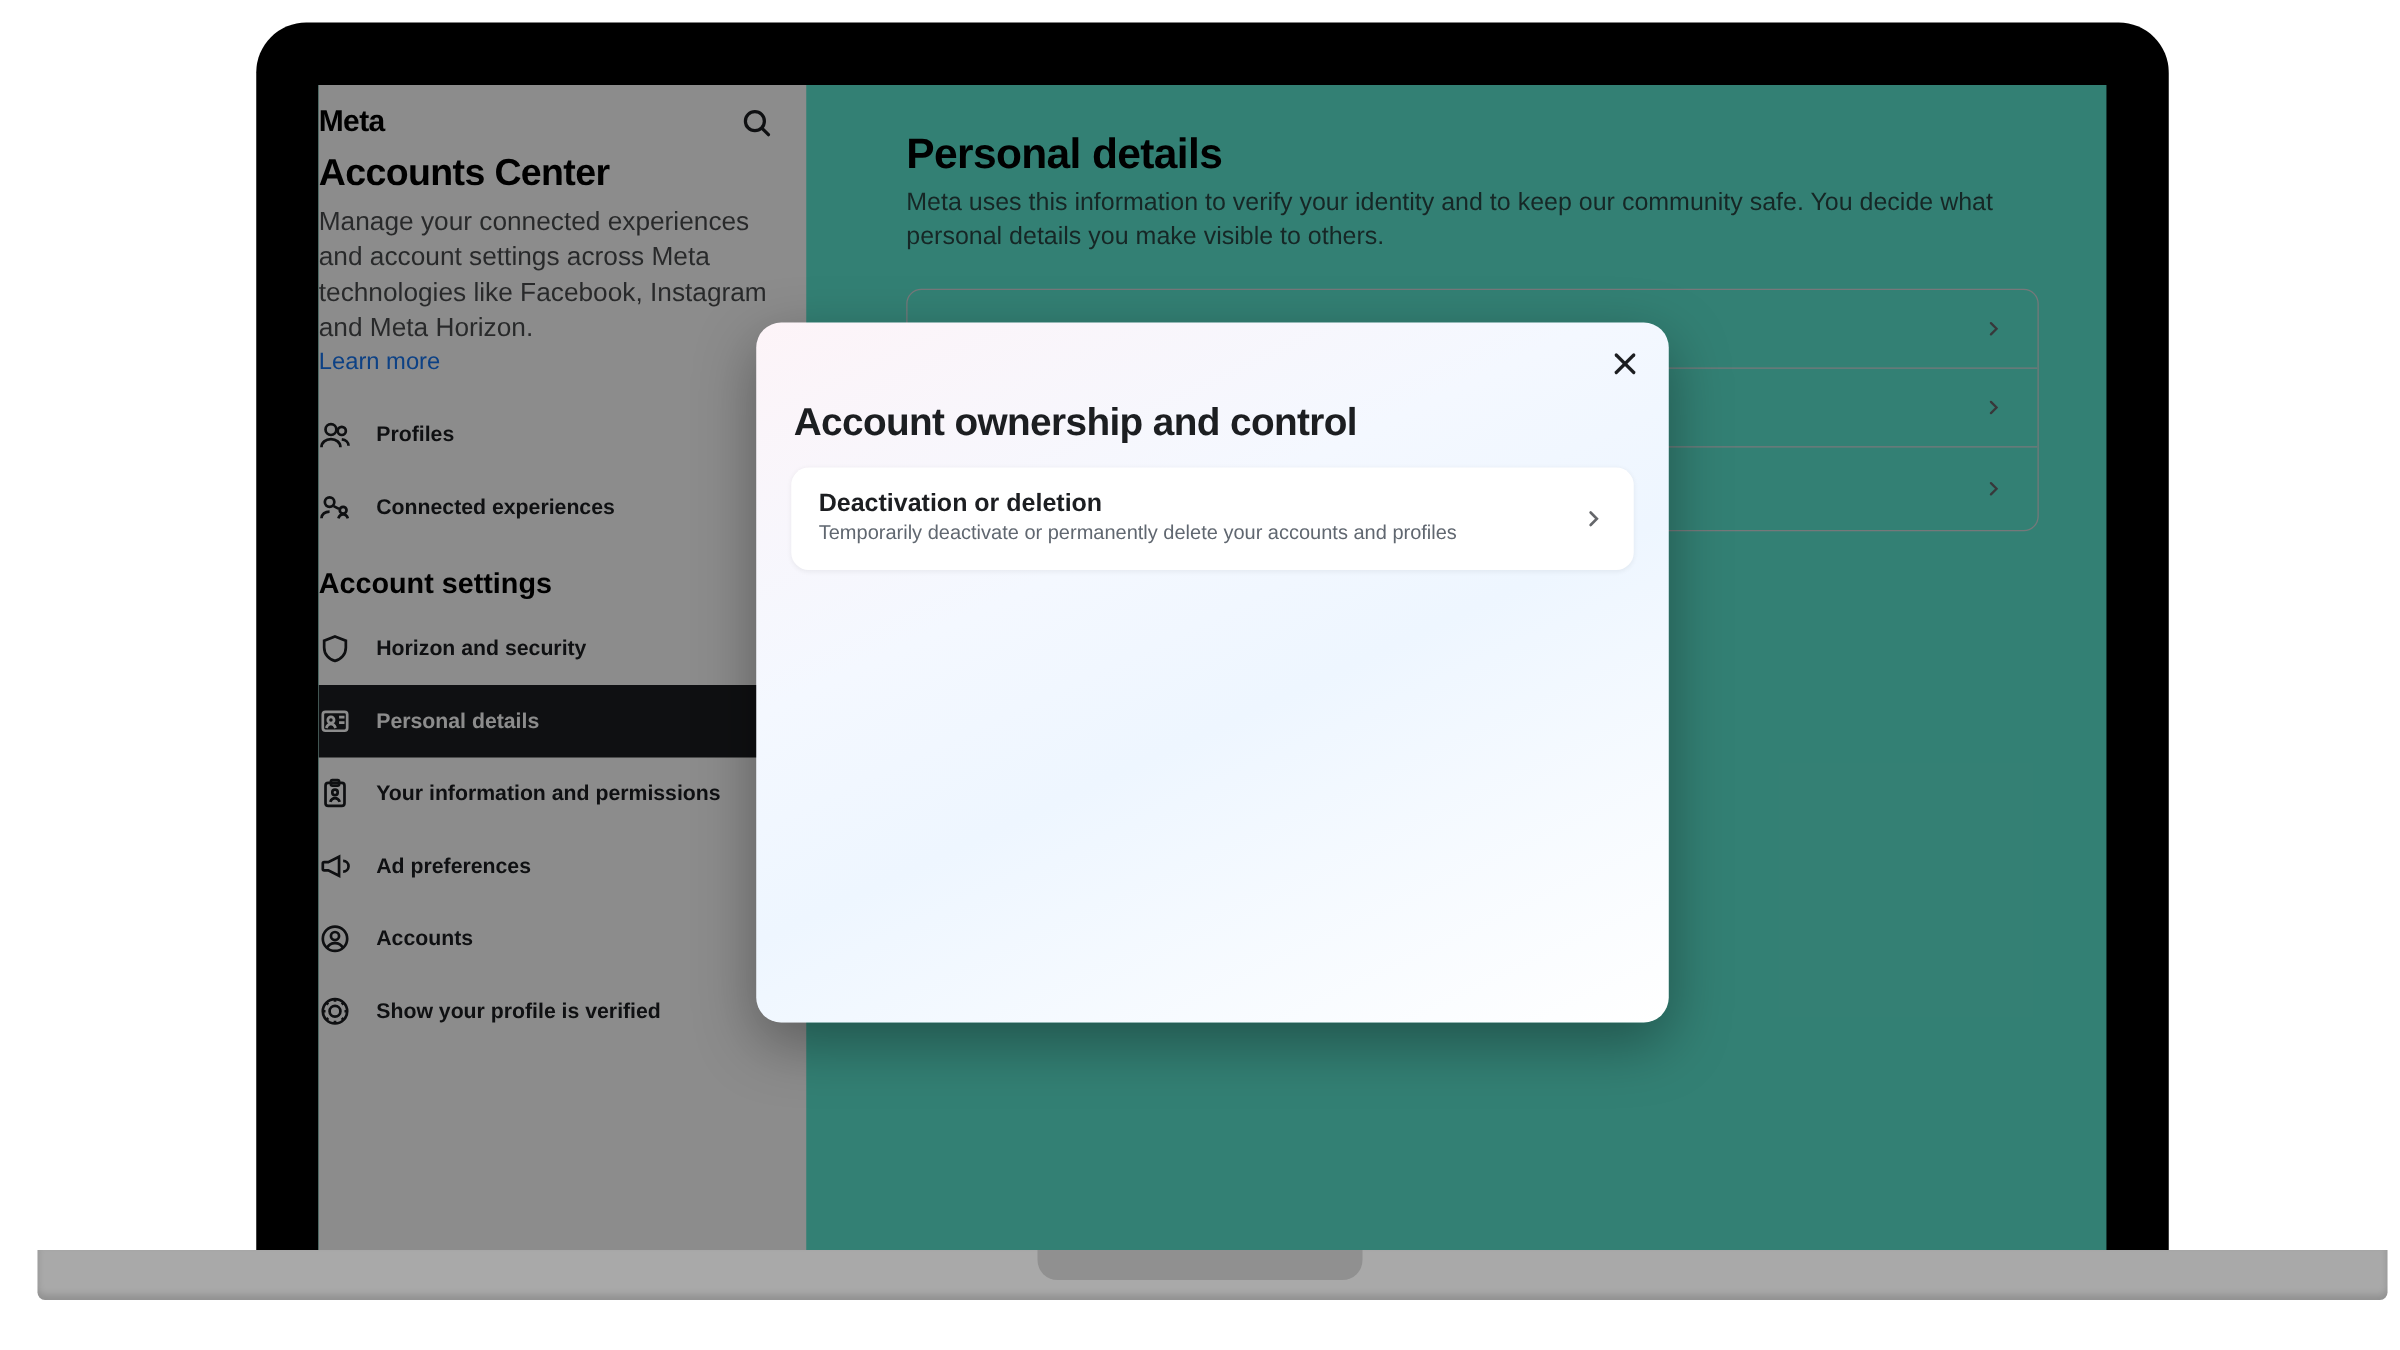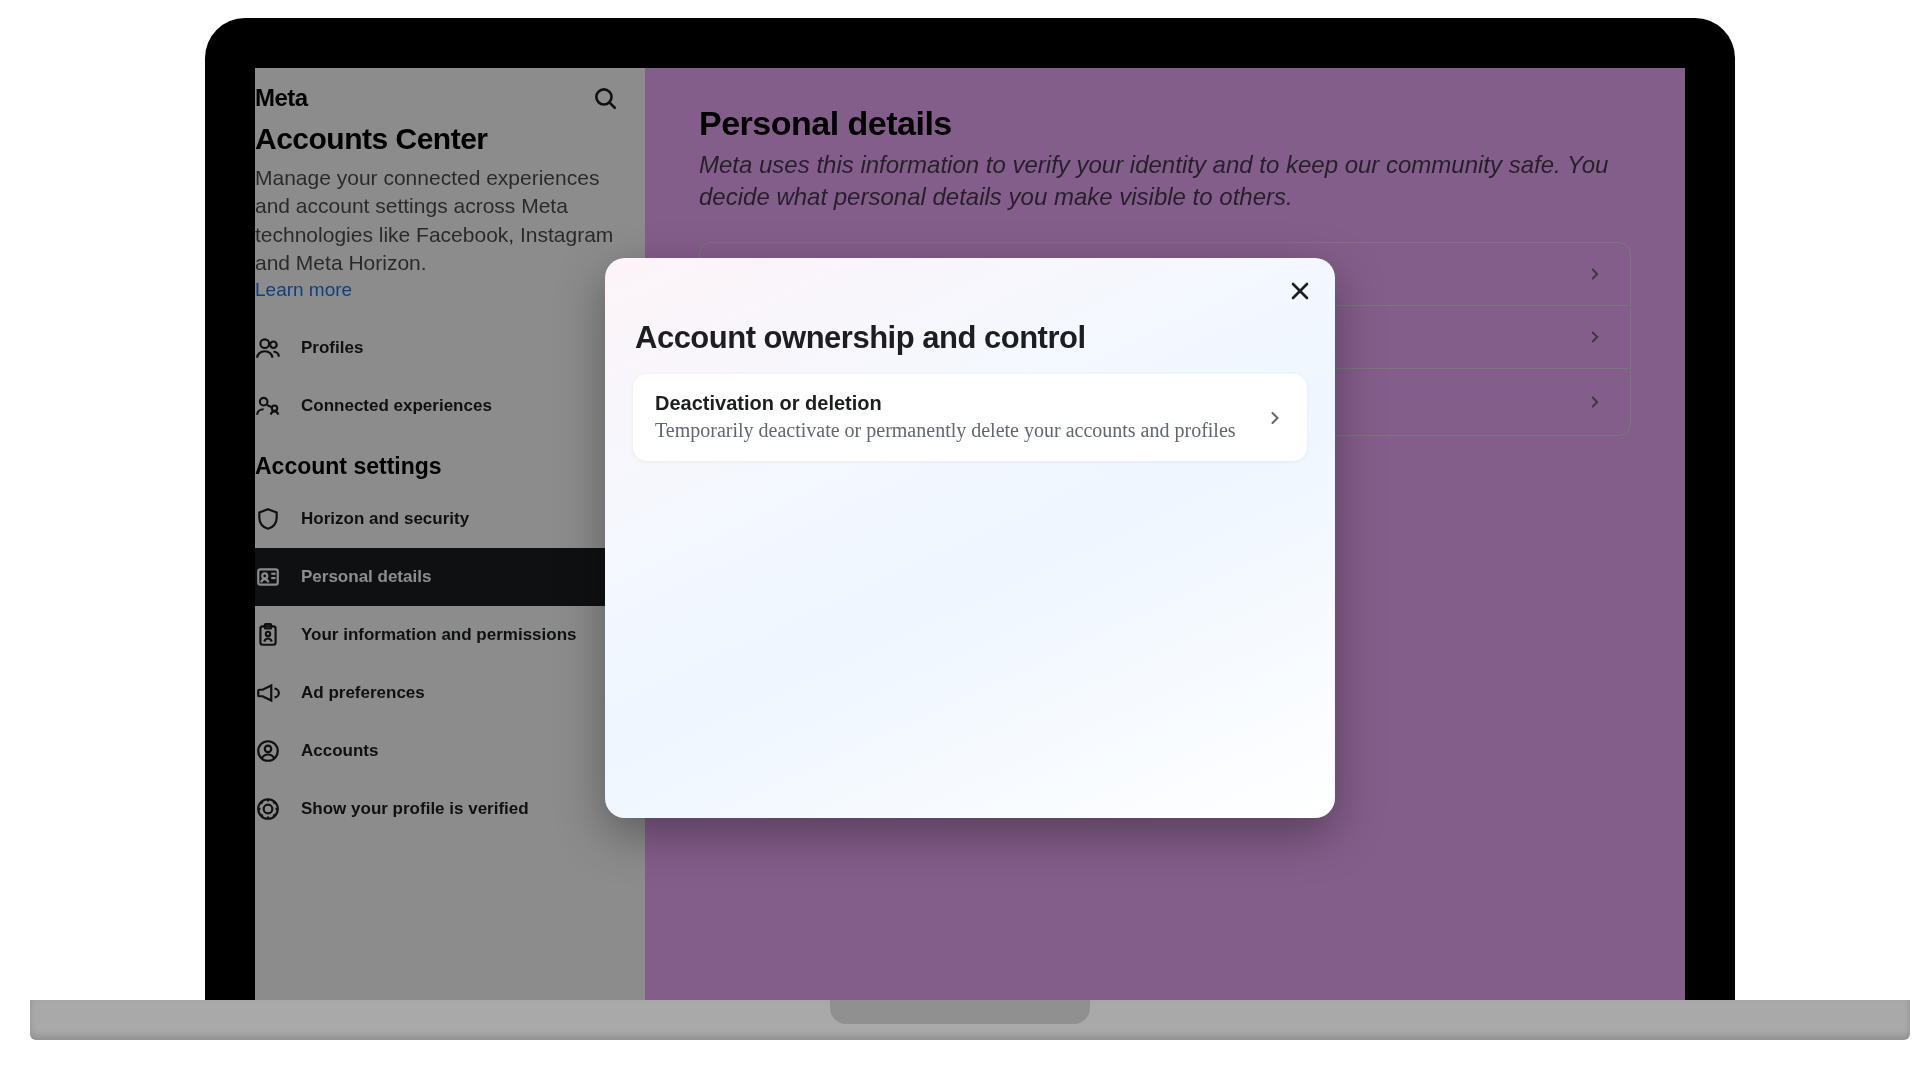--- a/index.html
+++ b/index.html
@@ -41,26 +41,27 @@
     left: 50%;
     transform: translateX(-50%);
     top: 1000px;
     width: 260px;
     height: 24px;
     background: #909090;
     border-radius: 0 0 16px 16px;
   }
 
   .screen {
-    background: #f0abfc;
+    background: #5eead4;
     width: 100%;
     height: 100%;
     position: relative;
     overflow: hidden;
     display: flex;
+    gap: 26px;
   }
 
   
   .sidebar {
     width: 430px;
     background: #fff;
     padding: 14px 0;
     position: relative;
     margin-left: -40px; 
   }
@@ -127,26 +128,25 @@
   .main {
     flex: 1;
     padding: 36px 54px;
   }
   .page-title {
     font-size: 34px;
     font-weight: 700;
     letter-spacing: -0.5px;
   }
   .page-desc {
-    font-size: 24px;
+    font-size: 20px;
     color: #1c1e21cc;
     padding-top: 6px;
     line-height: 1.35;
     max-width: 920px;
-    font-style: italic;
   }
   .card-list {
     margin-top: 28px;
     border: 1px solid #d8dade;
     border-radius: 12px;
     overflow: hidden;
   }
   .card-row {
     display:flex;
     align-items:center;
@@ -203,25 +203,24 @@
     gap: 18px;
     box-shadow: 0 1px 4px rgba(0,0,0,0.06);
     cursor:pointer;
   }
   .modal-card h3 {
     font-size: 20px;
     font-weight: 600;
     color:#1c1e21;
   }
   .modal-card p {
-    font-size: 20px;
+    font-size: 16px;
     color: #606770;
     padding-top: 2px;
     line-height:1.3;
-    font-family:Liberation Serif, serif;
   }
 
   svg { display:block; }
 </style>
 </head>
 <body>
 
 <div class="laptop">
   <div class="laptop-screen-outer">
     <div class="screen">

